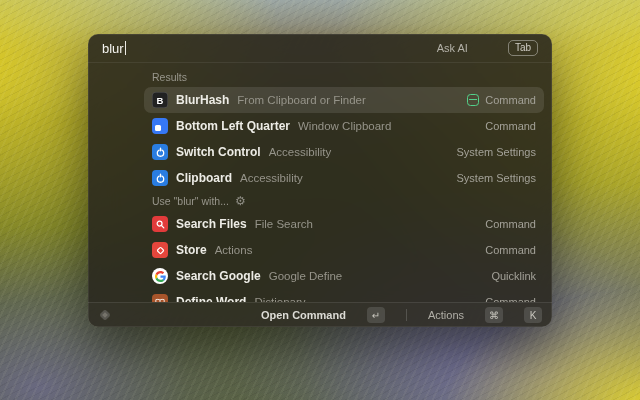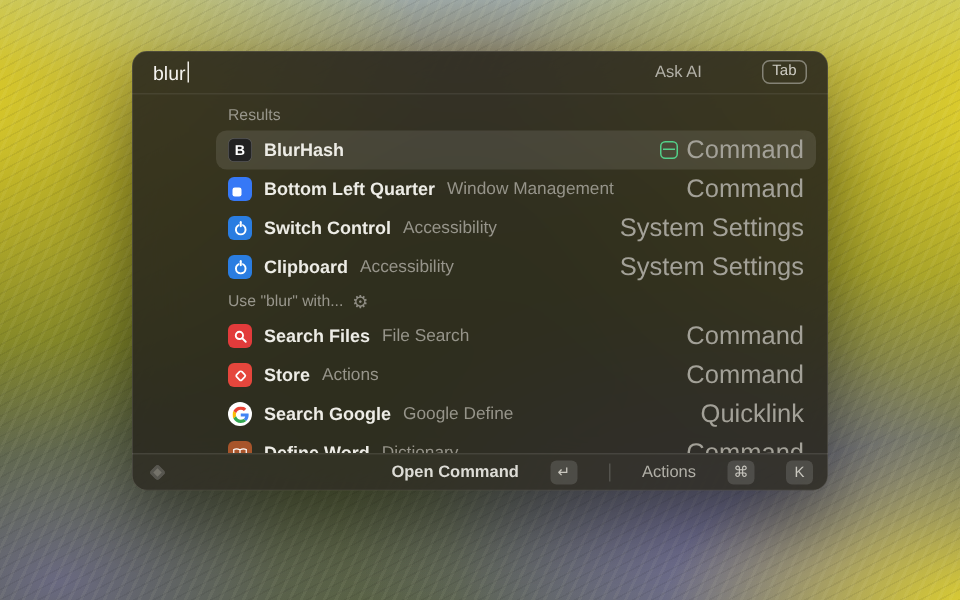--- a/index.html
+++ b/index.html
@@ -71,21 +71,21 @@
   .gear-icon { font-size: 12px; color: #8f8d84; line-height: 1; }
   .row {
     height: 26px; border-radius: 7px;
     display: flex; align-items: center; gap: 8px;
     padding: 0 8px;
   }
   .row.selected { background: rgba(255,255,255,0.10); }
   .row-title { font-size: 12px; font-weight: bold; color: #edece6; white-space: nowrap; }
   .row-sub { font-size: 11.5px; color: #96948a; white-space: nowrap; }
   .row-right { margin-left: auto; display: flex; align-items: center; gap: 6px; }
-  .row-type { font-size: 17px; color: #a3a198; }
+  .row-type { font-size: 11px; color: #a3a198; }
 
   
   .icon {
     width: 16px; height: 16px; border-radius: 4px; flex: 0 0 auto;
     display: flex; align-items: center; justify-content: center;
     position: relative;
   }
   .icon-blurhash { background: #222222; box-shadow: inset 0 0 0 0.5px rgba(255,255,255,0.25); }
   .icon-blurhash span { font-size: 9.5px; font-weight: bold; color: #fff; }
   .icon-quarter { background: #3678f6; }
@@ -151,30 +151,31 @@
 
     <div class="section-header">
       <span>Results</span>
     </div>
 
     <div class="row selected">
       <span class="icon icon-blurhash">
           <span>B</span>
         </span>
       <span class="row-title">BlurHash</span>
+      <span class="row-sub">From Clipboard or Finder</span>
       <span class="row-right">
         <span class="acc-ext"></span>
         <span class="row-type">Command</span>
       </span>
     </div>
 
     <div class="row">
       <span class="icon icon-quarter"></span>
       <span class="row-title">Bottom Left Quarter</span>
-      <span class="row-sub">Window Management</span>
+      <span class="row-sub">Window Clipboard</span>
       <span class="row-right">
         <span class="row-type">Command</span>
       </span>
     </div>
 
     <div class="row">
       <span class="icon icon-access">
         <svg width="11" height="11" viewBox="0 0 12 12">
             <circle cx="6" cy="6.6" r="3.5" fill="none" stroke="#fff" stroke-width="1.4"></circle>
             <rect x="4.9" y="0.6" width="2.2" height="3.4" fill="#2a7de1"></rect>

